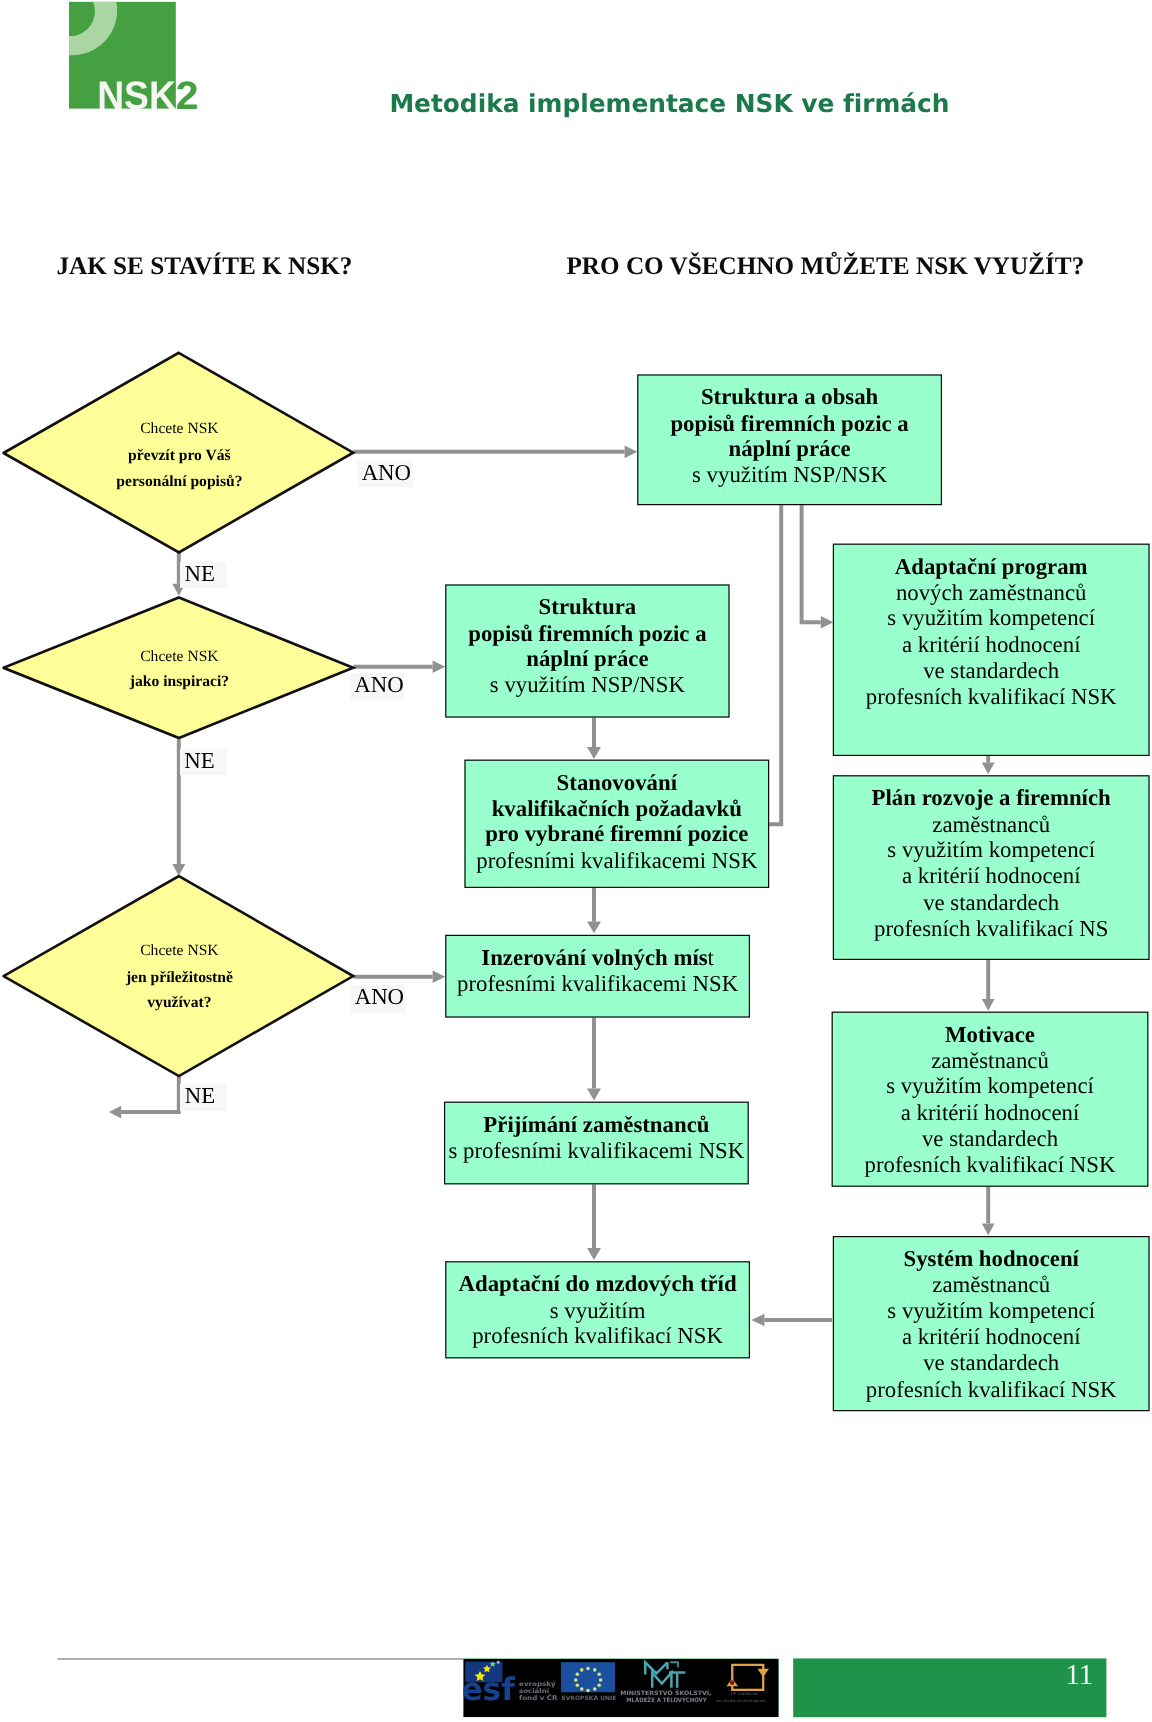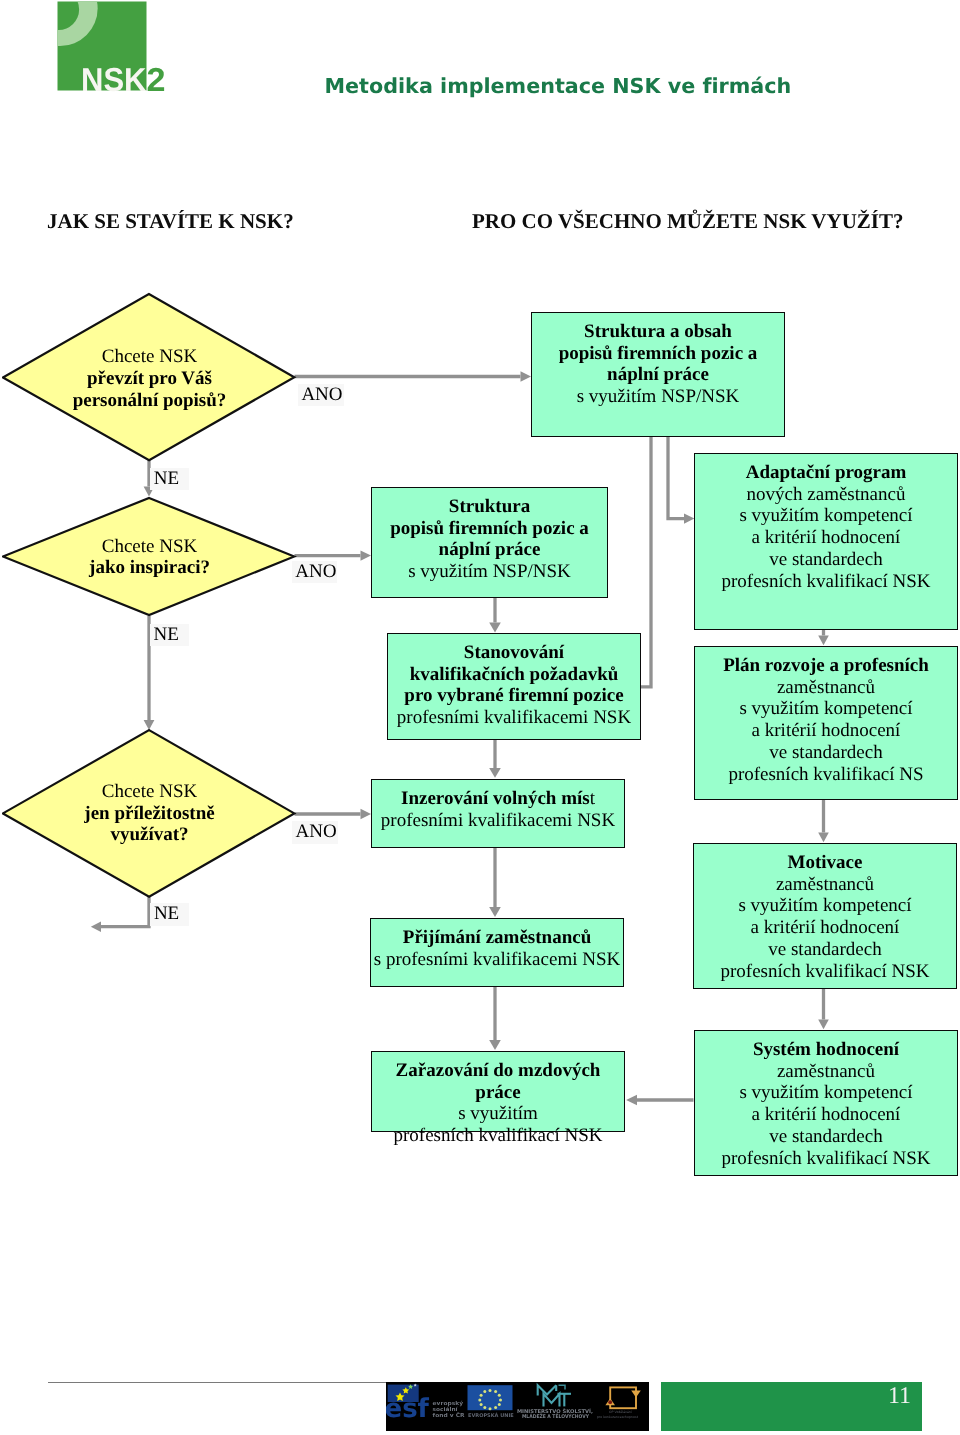--- a/index.html
+++ b/index.html
@@ -19,21 +19,21 @@
   #head-left{left:47px;top:211px;}
   #head-right{left:432px;top:211px;margin-left:40px;}
 
   
   .node{box-sizing:border-box;border:1.7px solid #0a0a0a;background:#99ffcc;
     padding-top:7.8px;}
   .node .txt{width:100%;text-align:center;font-size:19px;line-height:21.75px;color:#000;}
   .node .b{font-weight:bold;}
 
   .diamond-wrap svg{position:absolute;left:0;top:0;}
-  .dtext{position:absolute;width:100%;text-align:center;font-size:19px;
+  .dtext{position:absolute;width:100%;text-align:center;font-size:13px;
     line-height:21.75px;color:#000;}
   .dtext .b{font-weight:bold;}
 
   .edgelabel{position:absolute;font-size:19px;color:#000;background:#f7f7f7;
     line-height:22.5px;padding:0 1px 0 3.2px;}
   .edgelabel.ne{padding:0 10px 0 3.5px;}
 
   
   #foot-rule{left:48px;top:1382px;width:338px;height:1px;background:#7a7a7a;}
   #foot-bar{left:386px;top:1382px;width:263px;height:49px;background:#86efac;overflow:hidden;}
@@ -142,21 +142,21 @@
   </div>
 </div>
 
 <div class="abs edgelabel" style="left:298.2px;top:383.6px;">ANO</div>
 <div class="abs edgelabel ne" style="left:150.3px;top:467.8px;">NE</div>
 <div class="abs edgelabel" style="left:292px;top:560.6px;">ANO</div>
 <div class="abs edgelabel ne" style="left:150.1px;top:623.6px;">NE</div>
 <div class="abs edgelabel" style="left:292.4px;top:821.2px;">ANO</div>
 <div class="abs edgelabel ne" style="left:150.4px;top:903.2px;">NE</div>
 
-<div class="abs node" style="left:531px;top:312px;width:254px;height:125px;">
+<div class="abs node" style="left:531px;top:312px;width:254px;height:109px;">
   <div class="txt">
     <span class="b">Struktura a obsah</span><br>
     <span class="b">popisů firemních pozic a</span><br>
     <span class="b">náplní práce</span><br>
     <span>s využitím NSP/NSK</span>
   </div>
 </div>
 
 <div class="abs node" style="left:371px;top:487px;width:237px;height:111px;">
   <div class="txt">
@@ -182,21 +182,21 @@
   <div class="txt">
     <span class="b">Stanovování</span><br>
     <span class="b">kvalifikačních požadavků</span><br>
     <span class="b">pro vybrané firemní pozice</span><br>
     <span>profesními kvalifikacemi NSK</span>
   </div>
 </div>
 
 <div class="abs node" style="left:694px;top:646px;width:264px;height:154px;">
   <div class="txt">
-    <span class="b">Plán rozvoje a profesních</span><br>
+    <span class="b">Plán rozvoje a firemních</span><br>
     <span>zaměstnanců</span><br>
     <span>s využitím kompetencí</span><br>
     <span>a kritérií hodnocení</span><br>
     <span>ve standardech</span><br>
     <span>profesních kvalifikací NS</span>
   </div>
 </div>
 
 <div class="abs node" style="left:371px;top:779px;width:254px;height:69px;">
   <div class="txt">
@@ -218,21 +218,21 @@
 
 <div class="abs node" style="left:370px;top:918px;width:254px;height:69px;">
   <div class="txt">
     <span class="b">Přijímání zaměstnanců</span><br>
     <span>s profesními kvalifikacemi NSK</span>
   </div>
 </div>
 
 <div class="abs node" style="left:371px;top:1051px;width:254px;height:81px;">
   <div class="txt">
-    <span class="b">Zařazování do mzdových práce</span><br>
+    <span class="b">Adaptační do mzdových tříd</span><br>
     <span>s využitím</span><br>
     <span>profesních kvalifikací NSK</span>
   </div>
 </div>
 
 <div class="abs node" style="left:694px;top:1030px;width:264px;height:146px;">
   <div class="txt">
     <span class="b">Systém hodnocení</span><br>
     <span>zaměstnanců</span><br>
     <span>s využitím kompetencí</span><br>

